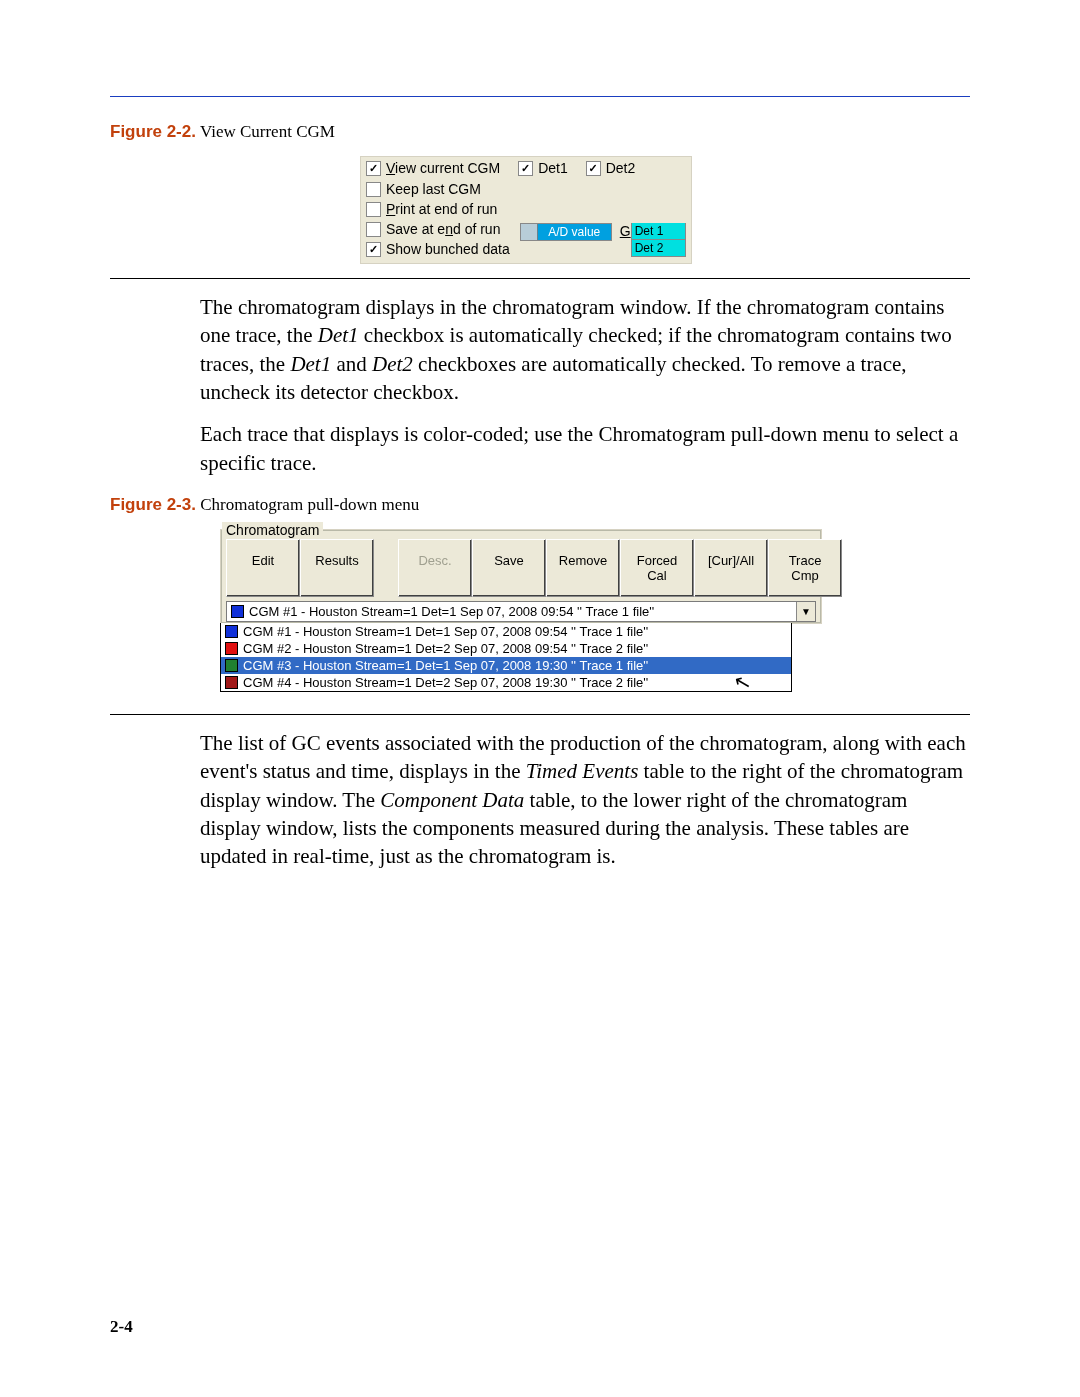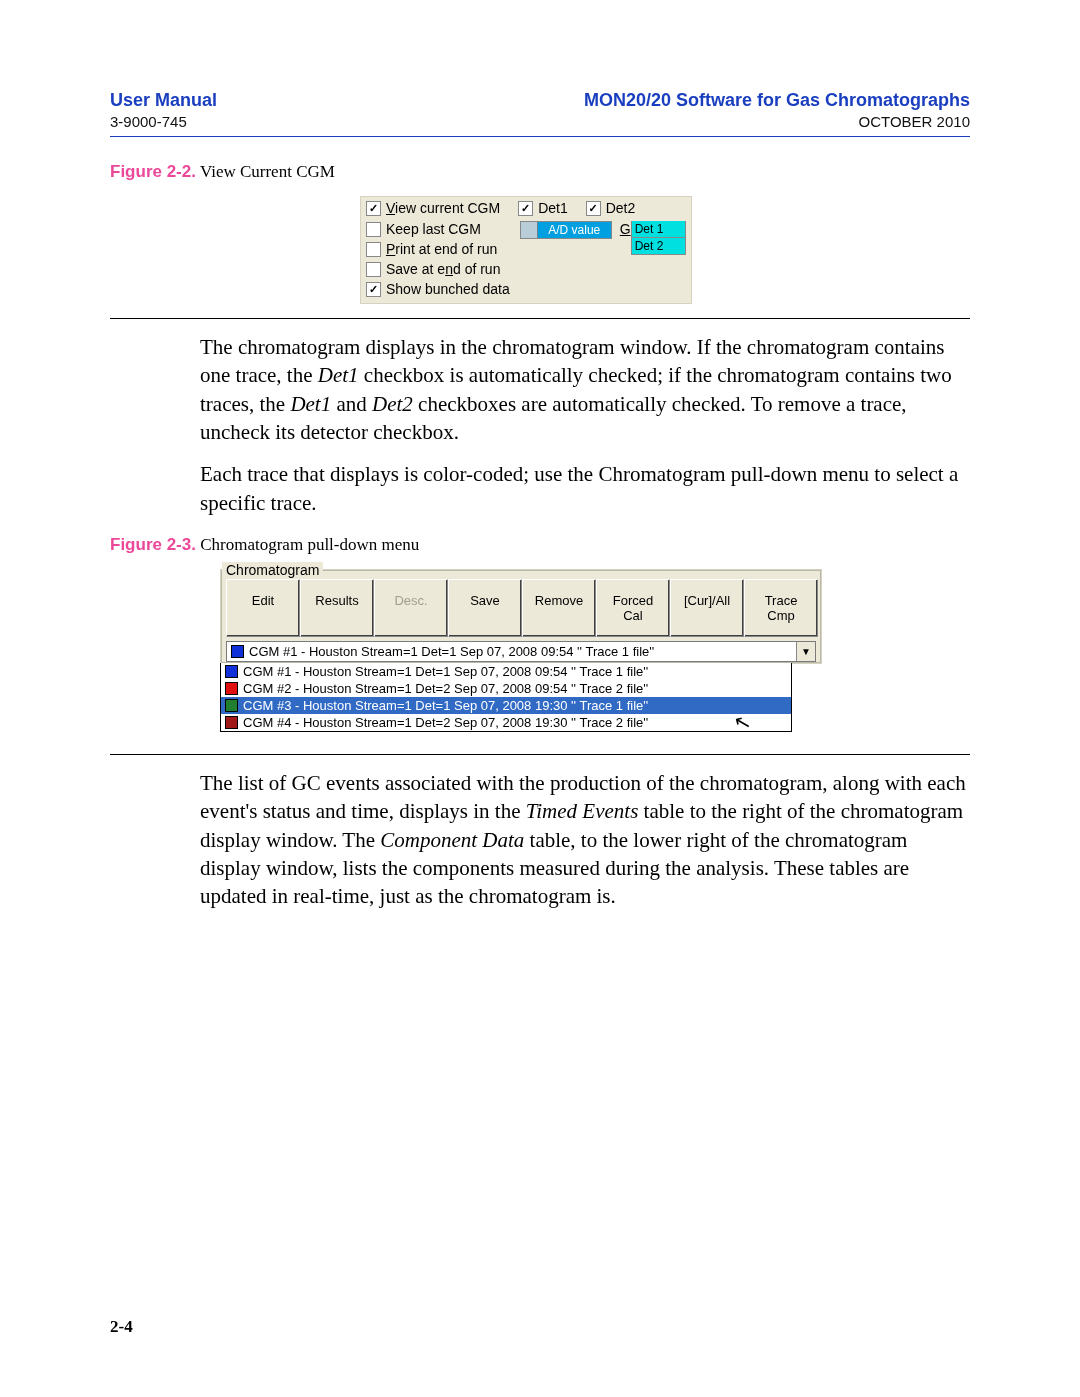--- a/index.html
+++ b/index.html
@@ -29,21 +29,21 @@
     display: flex;
     flex-direction: column;
   }
   .header-right { text-align: right; }
   .blue-bold { color: #1a3ec0; font-weight: bold; }
   .header-sub { font-size: 15px; color: #111; margin-top: 2px; }
   .hr-blue { border: none; border-top: 1.5px solid #1a3ec0; margin: 6px 0 25px 0; }
   .hr-black { border: none; border-top: 1.5px solid #000; margin: 14px 0; }
   .hr-blue-bottom { border: none; border-top: 1.5px solid #1a3ec0; margin-top: auto; }
   .fig-caption { margin: 18px 0 14px 0; font-size: 17px; }
-  .fig-caption .fignum { color: #ec4899; font-weight: bold; font-family: Arial, Helvetica, sans-serif; }
+  .fig-caption .fignum { color: #c2410c; font-weight: bold; font-family: Arial, Helvetica, sans-serif; }
   .body-text { font-size: 21px; line-height: 1.35; margin: 14px 0 14px 90px; }
   .body-text em { font-style: italic; }
   .pagenum { font-family: Liberation Serif, serif; font-weight: bold; font-size: 17px; margin-top: 18px; }
   
   .win9x {
     font-family: Tahoma, Arial, sans-serif;
     font-size: 14px;
     background: #ece9d8;
     border: 1px solid #d6d2c2;
     padding: 3px 5px 6px 5px;
@@ -77,21 +77,21 @@
   .det-cells { display:flex; flex-direction:column; }
   .det-cell {
     width:50px; height:16px; background:#00e0e0;
     border:1px solid #888; border-top:none;
     font-size:12px; padding-left:3px; display:flex; align-items:center;
   }
   .g-col { color:#000; text-decoration:underline; font-size:14px; padding-left:8px; }
   .top-checks { display:flex; gap:18px; padding-bottom:5px; align-items:center; }
   .right-side { display:flex; flex-direction:row; }
   .hdr-line { display:flex; }
-  .inner-row { display:flex; align-items:flex-start; }
+  .inner-row { display:flex; align-items:flex-end; }
   
   .fig2-wrap { margin-left: 110px; }
   .groupbox {
     border: 1px solid #b9b9a8;
     padding: 8px 4px 0 4px;
     position: relative;
     width: 590px;
     background:#ece9d8;
   }
   .groupbox-label {
@@ -103,21 +103,21 @@
   .w9btn {
     font-family: Tahoma, Arial, sans-serif;
     font-size:13px;
     background:#ece9d8;
     border:1px solid #fff;
     border-right-color:#888; border-bottom-color:#888;
     padding:13px 8px;
     min-width:56px; text-align:center;
     box-shadow: inset -1px -1px 0 #404040, inset 1px 1px 0 #ece9d8;
   }
-  .w9btn.disabled { color:#a0a090; }
+  .w9btn.disabled { color:#a0a090;margin-left:24px; }
   .combo {
     display:flex; margin-top:4px;
     border:1px solid #7b7b7b; background:#fff;
     font-family: Tahoma, Arial, sans-serif; font-size:13px;
   }
   .combo .field {
     flex:1; display:flex; align-items:center; gap:5px; padding:2px 4px;
   }
   .combo .arrow {
     width:18px; background:#ece9d8;
@@ -149,30 +149,20 @@
     pointer-events:none;
   }
   .content-flow { flex: 0 0 auto; }
   .spacer { flex: 1 1 auto; }
 </style>
 </head>
 <body>
 
 <div class="page">
   <div class="content-flow">
-  <div class="header-row">
-    <div class="header-left">
-      <span class="blue-bold">User Manual</span>
-      <span class="header-sub">3-9000-745</span>
-    </div>
-    <div class="header-right">
-      <span class="blue-bold">MON20/20 Software for Gas Chromatographs</span>
-      <span class="header-sub">OCTOBER 2010</span>
-    </div>
-  </div>
   <hr class="hr-blue">
 
   <div class="fig-caption">
     <span class="fignum">Figure 2-2.</span><span>  View Current CGM</span>
   </div>
 
   <div class="fig1-wrap">
     <div class="win9x">
       <div class="top-checks">
         <span class="cb-row">

